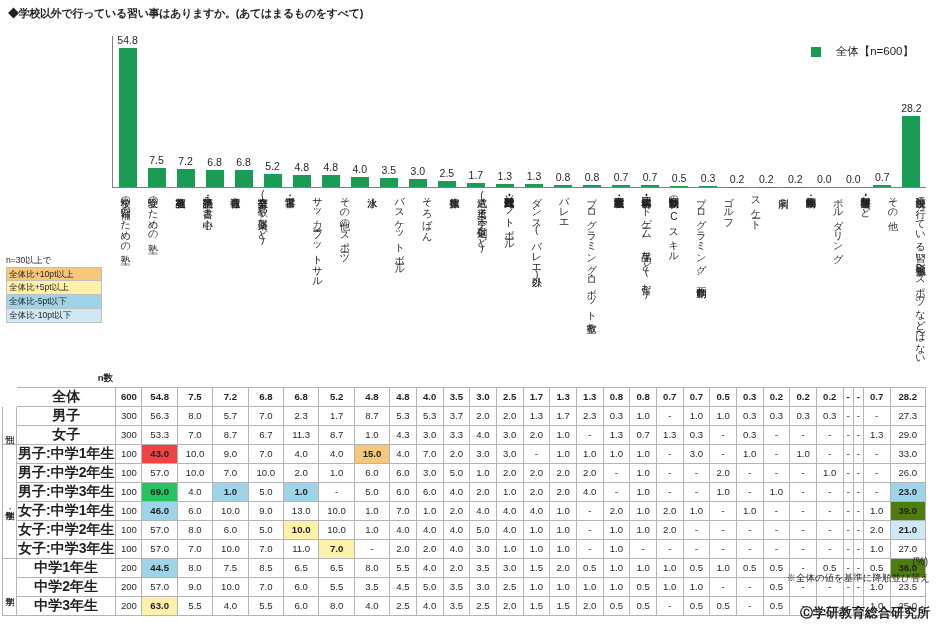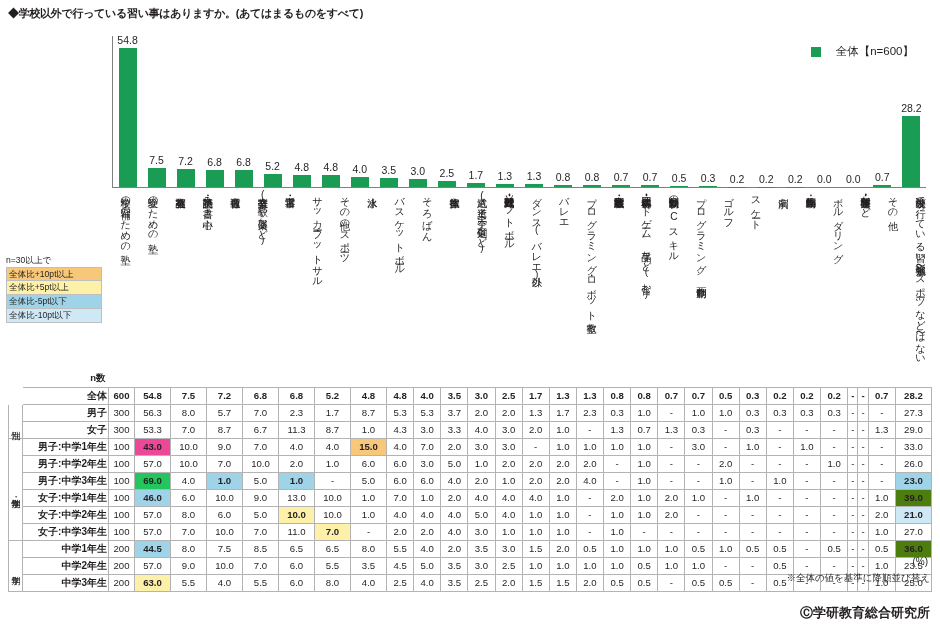--- a/index.html
+++ b/index.html
@@ -132,39 +132,38 @@
     border-bottom: none;
   }
   #color-key .krow:last-child { border-bottom: 1px solid #bfbfbf; }
   .c-orange { background: #f7c77a; }
   .c-yellow { background: #fdf0a8; }
   .c-dkblue { background: #9fd4e8; }
   .c-ltblue { background: #cfe8f5; }
   
   #data-table {
     position: absolute;
-    left: 8px;
+    left: 2px;
     top: 370px;
     width: 924px;
     border-collapse: collapse;
     font-size: 9.6px;
   }
   #data-table td, #data-table th {
     border: 1px solid #b3b3b3;
     text-align: center;
     height: 17px;
     padding: 0 1px;
     font-weight: normal;
     white-space: nowrap;
   }
   #data-table .rowhead {
     font-weight: bold;
     width: 86px;
-    font-size: 10px;
-    text-align: right;
+    font-size: 14px;
   }
   #data-table .grouphead {
     width: 14px;
     font-size: 9px;
     font-weight: normal;
   }
   #data-table .nlabel {
     text-align: right;
     border: none;
     font-size: 9.5px;
@@ -558,21 +557,21 @@
         <td>-</td>
         <td>-</td>
         <td>-</td>
         <td>1.3</td>
         <td>29.0</td>
       </tr>
       <tr>
         <td class="grouphead" rowspan="6"><span class="vgroup">性・学年別</span></td>
         <td class="rowhead">男子:中学1年生</td>
         <td class="ncol">100</td>
-        <td style="background: #ec4899; font-weight: bold;">43.0</td>
+        <td style="background: #ef4444; font-weight: bold;">43.0</td>
         <td>10.0</td>
         <td>9.0</td>
         <td>7.0</td>
         <td>4.0</td>
         <td>4.0</td>
         <td style="background: rgb(247, 199, 122); font-weight: bold;">15.0</td>
         <td>4.0</td>
         <td>7.0</td>
         <td>2.0</td>
         <td>3.0</td>

